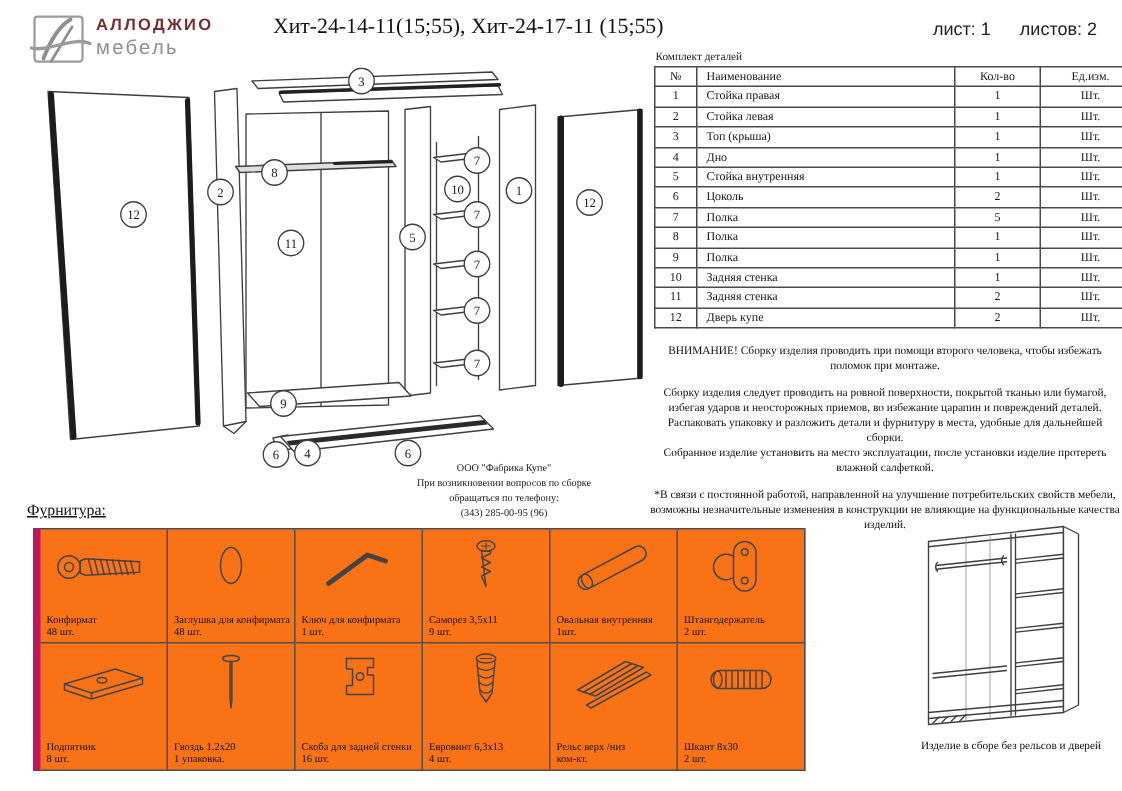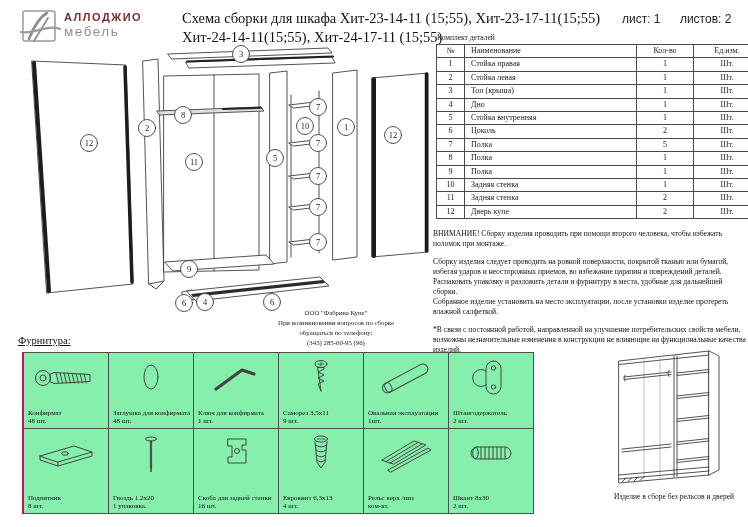--- a/index.html
+++ b/index.html
@@ -18,31 +18,31 @@
   
   #tbl-caption{position:absolute;left:437px;top:33px;font-size:7.5px;color:#222;}
   #parts{position:absolute;left:436px;top:44px;border-collapse:collapse;width:310px;table-layout:fixed;}
   #parts th,#parts td{border:1px solid #4a4a4a;font-size:8px;font-weight:normal;height:12.4px;padding:0 2px;line-height:1.05;}
   #parts .c-num{width:23px;text-align:center;}
   #parts .c-name{width:163px;text-align:left;padding-left:6px;}
   #parts .c-qty{width:52px;text-align:center;}
   #parts .c-unit{width:62px;text-align:center;}
 
   
-  #notes{position:absolute;left:433px;top:229px;width:314px;font-size:7.6px;line-height:1.32;color:#111;}
+  #notes{position:absolute;left:433px;top:229px;width:314px;font-size:7.6px;line-height:1.32;color:#111;text-align:center;}
   #notes p{margin:0;}
   #notes .gap{margin-top:8px;}
 
   
   #exploded{position:absolute;left:18px;top:45px;}
   #contact{position:absolute;left:250px;top:308px;width:172px;text-align:center;font-size:6.8px;line-height:1.45;color:#222;}
 
   
   #hw-label{position:absolute;left:18px;top:335px;font-size:10.5px;color:#111;text-decoration:underline;}
-  #hw-grid{position:absolute;left:22px;top:352px;display:grid;grid-template-columns:repeat(6,85px);grid-template-rows:76px 85px;border-top:1px solid #4f4f4f;border-left:2px solid #be185d;background:#86efac;}
+  #hw-grid{position:absolute;left:22px;top:352px;display:grid;grid-template-columns:repeat(6,85px);grid-template-rows:76px 85px;border-top:1px solid #4f4f4f;border-left:5px solid #be185d;background:#f97316;}
   .hw-cell{position:relative;border-right:1px solid #4f4f4f;border-bottom:1px solid #4f4f4f;overflow:hidden;}
   .hw-icon{display:block;margin:3px auto 0;}
   .hw-text{position:absolute;left:4px;right:2px;bottom:3px;font-size:7px;line-height:1.18;color:#111;}
 
   
   #assembled{position:absolute;left:614px;top:346px;}
   #assembled-caption{position:absolute;left:596px;top:492px;width:156px;text-align:center;font-size:7.5px;color:#111;}
 
   svg{stroke-linejoin:round;stroke-linecap:round;}
   .callout circle{fill:#fff;stroke:#3f3f3f;stroke-width:0.9;}
@@ -58,21 +58,20 @@
     <path d="M9 31 C14 18 20 9 27 5" stroke="#8f8f8f" stroke-width="2.6" fill="none"></path>
     <path d="M14 33 L28 10" stroke="#8f8f8f" stroke-width="1.8" fill="none"></path>
     <path d="M1 24 C12 27 28 16 40 21" stroke="#9b9b9b" stroke-width="2.2" fill="none"></path>
   </svg>
   <div id="brand">
     <div class="b1">АЛЛОДЖИО</div>
     <div class="b2">мебель</div>
   </div>
 
   <div id="title">
-    <div>Схема сборки для шкафа Хит-23-14-11 (15;55), Хит-23-17-11(15;55)</div>
     <div>Хит-24-14-11(15;55), Хит-24-17-11 (15;55)</div>
   </div>
 
   <div id="sheetinfo">
     <span>лист: 1</span>
     <span>листов: 2</span>
   </div>
 
   <div id="tbl-caption">Комплект деталей</div>
   <table id="parts">
@@ -353,21 +352,21 @@
     </div>
 
     <div class="hw-cell">
       <svg class="hw-icon" width="64" height="44" viewBox="0 0 64 44" stroke="#444" fill="none">
         <g transform="rotate(-28 32 22)">
           <rect x="6" y="17" width="50" height="10" rx="5"></rect>
           <ellipse cx="12" cy="22" rx="3.2" ry="5"></ellipse>
         </g>
       </svg>
       <div class="hw-text">
-          <div>Овальная эксплуатации</div>
+          <div>Овальная внутренняя</div>
           <div>1шт.</div>
         </div>
     </div>
 
     <div class="hw-cell">
       <svg class="hw-icon" width="64" height="44" viewBox="0 0 64 44" stroke="#444" fill="none">
         <rect x="27" y="5" width="15" height="33" rx="7.5"></rect>
         <circle cx="34.5" cy="12" r="2.2"></circle>
           <circle cx="34.5" cy="31" r="2.2"></circle>
         <path d="M27 15 a8.5 8.5 0 1 0 0 14"></path>

